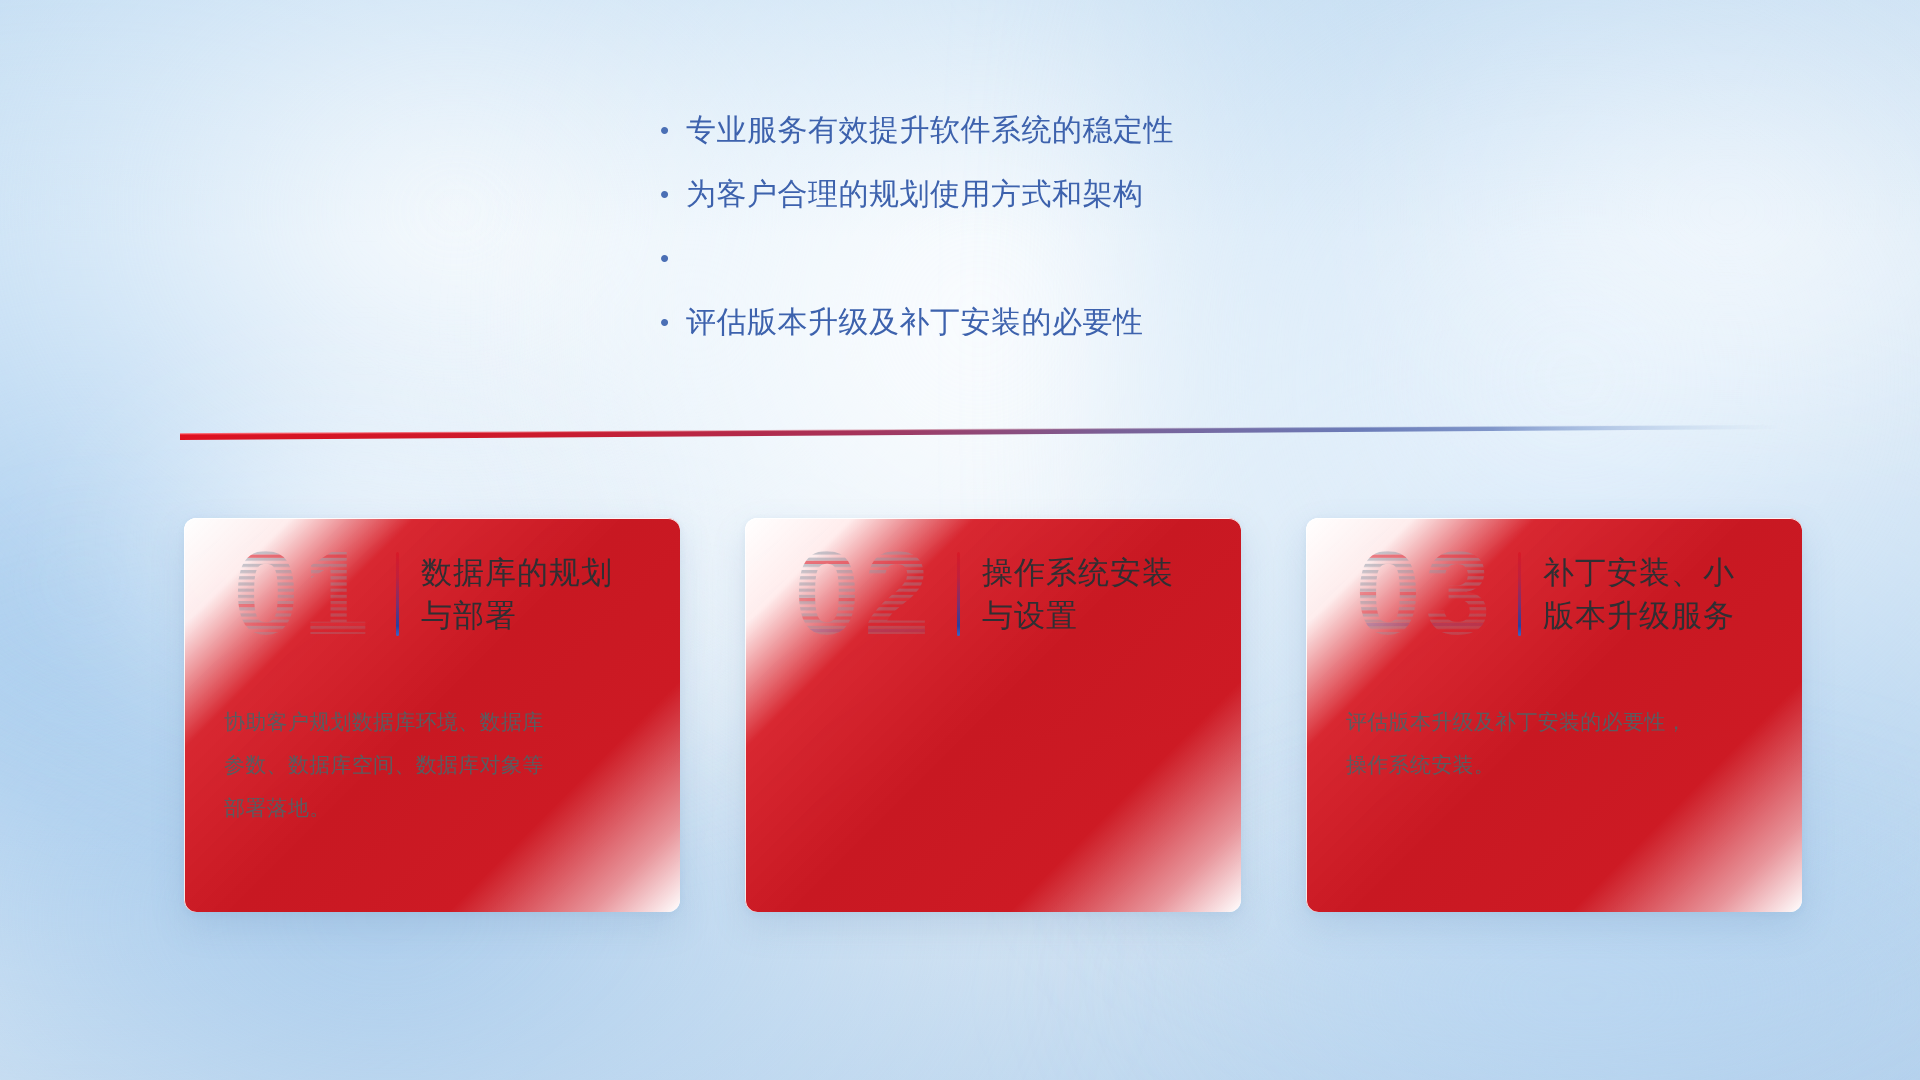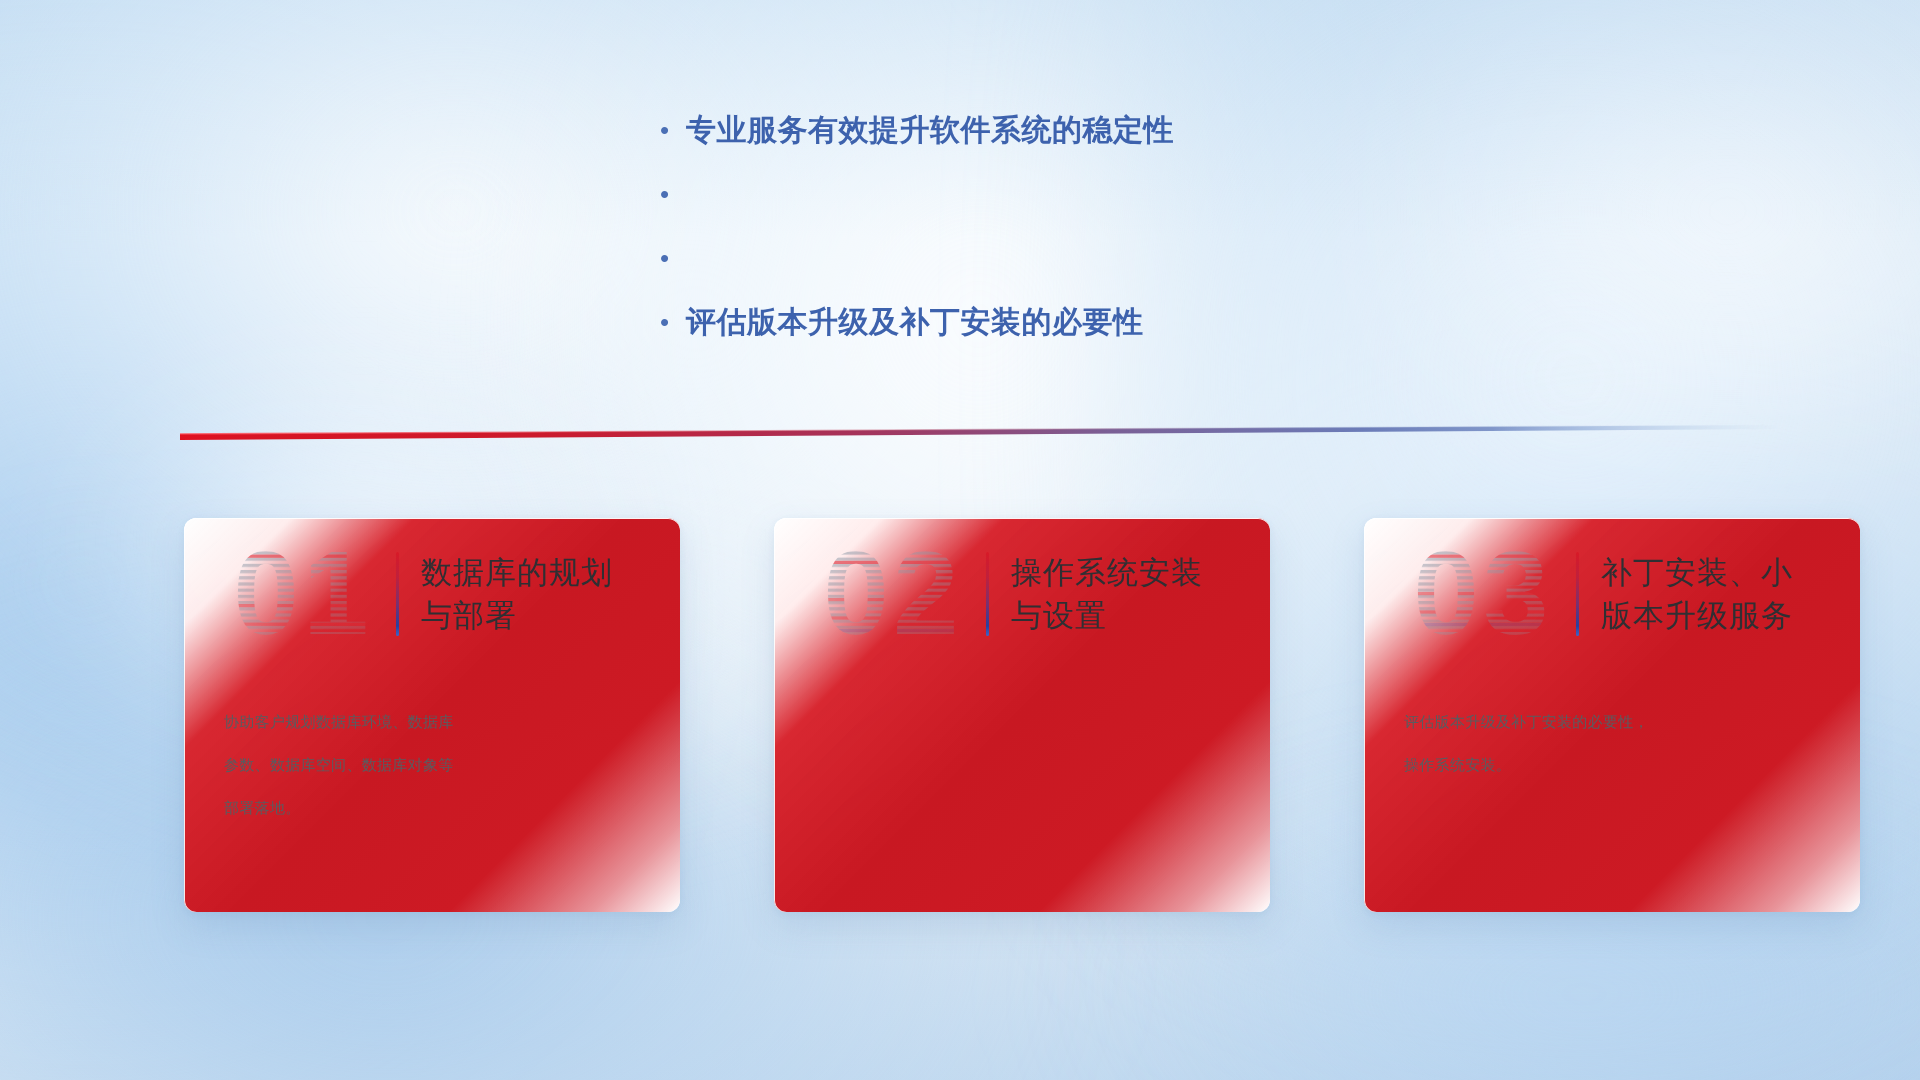--- a/index.html
+++ b/index.html
@@ -74,30 +74,30 @@
     display:flex;flex-direction:column;gap:0;
   }
   .bullet-row{
     display:flex;align-items:flex-start;height:64px;
   }
   .bullet-dot{
     width:26px;flex:0 0 26px;color:#4a6fb5;font-size:26px;line-height:40px;
     text-align:left;
   }
   .bullet-text{
-    font-size:30px;line-height:40px;color:#3d62ad;font-weight:700;
+    font-size:30px;line-height:40px;color:#3d62ad;font-weight:400;
     letter-spacing:.5px;white-space:nowrap;
   }
 
   
   #divider{position:absolute;left:180px;top:418px;width:1600px;height:22px;}
   #divider svg{display:block;width:100%;height:100%;overflow:visible;}
 
   
-  #cards{position:absolute;left:184px;top:518px;display:flex;gap:94px;}
+  #cards{position:absolute;left:184px;top:518px;display:flex;gap:65px;}
   .card{
     position:relative;width:496px;height:394px;border-radius:12px;
     background:linear-gradient(145deg,rgba(255,255,255,.62) 0%,rgba(250,253,255,.78) 30%,rgba(255,255,255,.9) 62%,rgba(255,255,255,.97) 100%);
     box-shadow:0 14px 34px rgba(90,130,180,.17), 0 2px 8px rgba(90,130,180,.09);
     overflow:hidden;
     backdrop-filter:blur(2px);
   }
   .card-edge{
     position:absolute;inset:0;border-radius:12px;pointer-events:none;
     border:1.6px solid transparent;
@@ -131,21 +131,21 @@
     background:linear-gradient(180deg,#d81a27 0%,#c0203c 30%,#7a3070 62%,#2b3f9e 88%,#3f63c4 100%);
     margin-right:22px;
   }
   .card-title{
     font-size:31px;line-height:43px;color:#2f2f33;font-weight:400;
     letter-spacing:1px;white-space:pre-line;
   }
 
   .card-body{
     position:absolute;left:40px;top:182px;width:418px;
-    font-size:15px;line-height:43px;color:#5a5c60;letter-spacing:.3px;
+    font-size:21px;line-height:43px;color:#5a5c60;letter-spacing:.3px;
     white-space:pre-line;
   }
 </style>
 </head>
 <body>
 
 <div id="bg">
   <div class="bgl bg-base"></div>
   <div class="bgl bg-blue-left"></div>
   <div class="bgl bg-blue-bottom"></div>
@@ -159,20 +159,21 @@
   <div class="bgl bg-vignette"></div>
 </div>
 
 <div id="bullets">
   <div class="bullet-row">
     <span class="bullet-dot">•</span>
     <span class="bullet-text">专业服务有效提升软件系统的稳定性</span>
   </div>
   <div class="bullet-row">
     <span class="bullet-dot">•</span>
+    <span class="bullet-text">为客户合理的规划使用方式和架构</span>
   </div>
   <div class="bullet-row">
     <span class="bullet-dot">•</span>
   </div>
   <div class="bullet-row">
     <span class="bullet-dot">•</span>
     <span class="bullet-text">评估版本升级及补丁安装的必要性</span>
   </div>
 </div>
 

